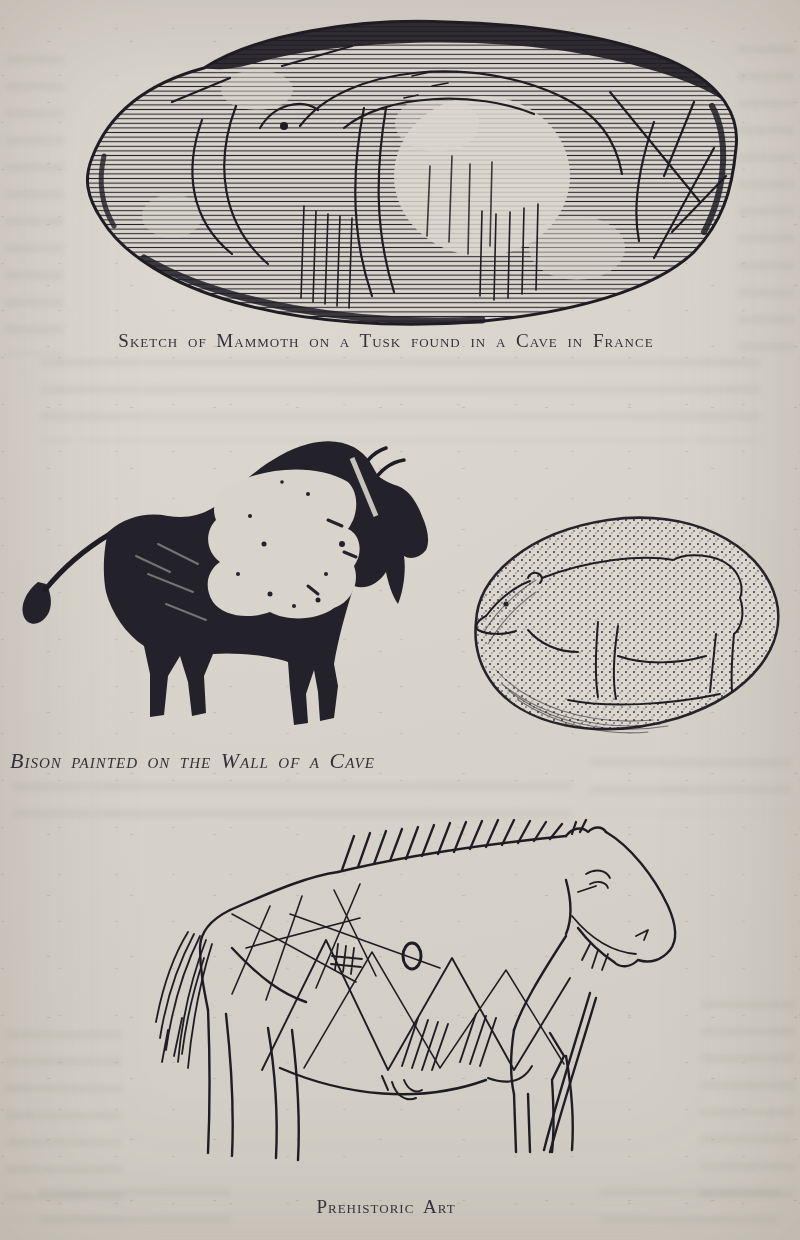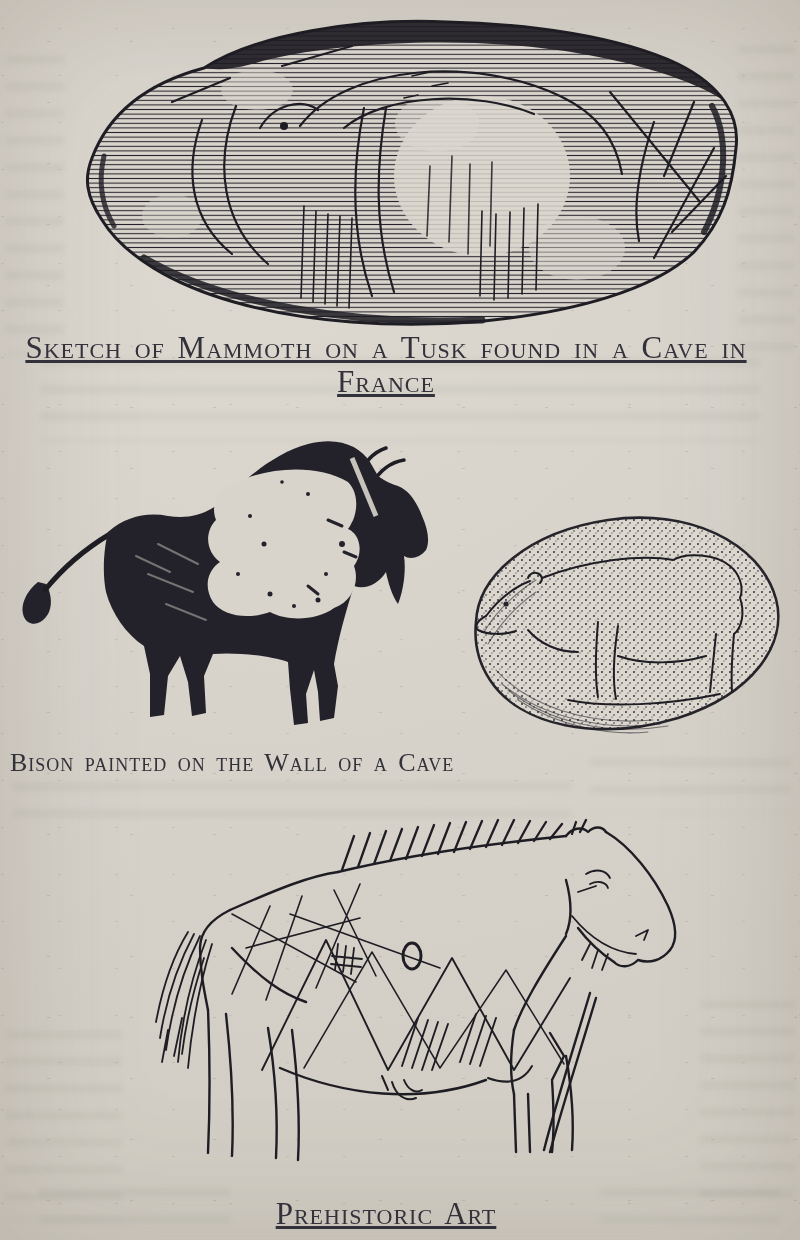--- a/index.html
+++ b/index.html
@@ -24,30 +24,30 @@
     position:absolute;pointer-events:none;opacity:.55;filter:blur(2.5px);
     background:repeating-linear-gradient(180deg,
       rgba(108,116,104,.13) 0px, rgba(108,116,104,.13) 9px,
       transparent 9px, transparent 27px);
   }
   .fig{position:absolute;}
   .fig svg{display:block;width:100%;height:100%;}
   .caption{
     position:absolute;left:0;width:772px;text-align:center;
     font-variant:small-caps;color:#33313a;
-    font-size:31px;letter-spacing:1px;word-spacing:4px;line-height:1.1;text-decoration:underline;
+    font-size:19px;letter-spacing:1px;word-spacing:4px;line-height:1.1;
   }
   .caption-row{
     position:absolute;left:0;top:748px;width:800px;
     display:flex;justify-content:space-between;box-sizing:border-box;
     padding:0 10px;
   }
   .caption-row .cap{
-    font-variant:small-caps;color:#33313a;font-size:26px;
-    letter-spacing:1px;word-spacing:3px;white-space:nowrap;
+    font-variant:small-caps;color:#33313a;font-size:22px;
+    letter-spacing:1px;word-spacing:3px;white-space:nowrap;font-style:italic;
   }
   .ink{stroke:#1f1d24;fill:none;stroke-linecap:round;stroke-linejoin:round;}
 </style>
 </head>
 <body>
 
 <div id="page">
 
   <div class="ghost" style="left:6px;top:55px;width:58px;height:300px"></div>
   <div class="ghost" style="left:738px;top:45px;width:56px;height:310px"></div>

